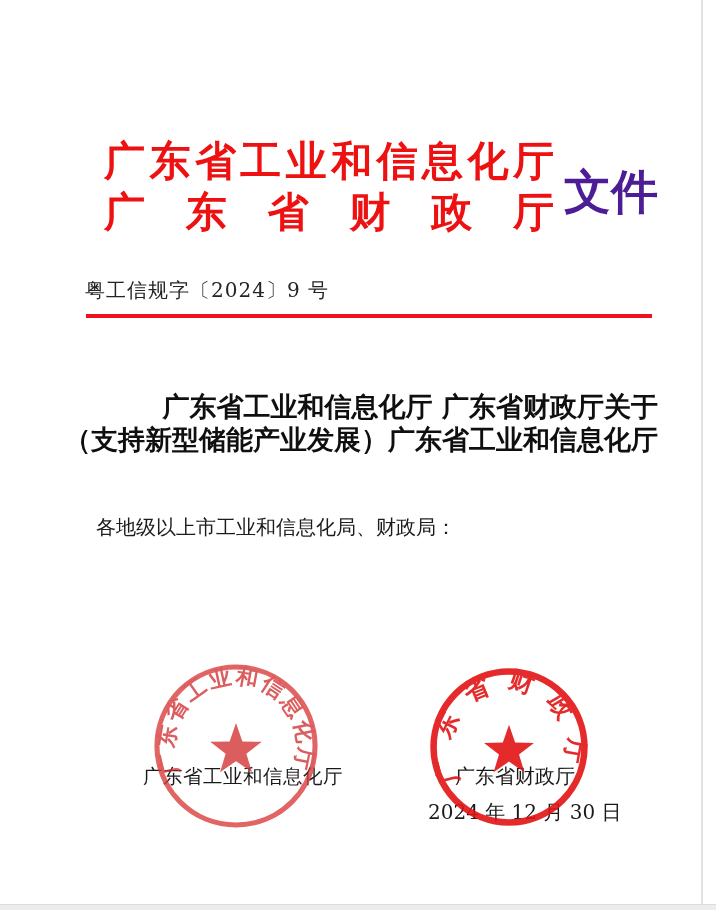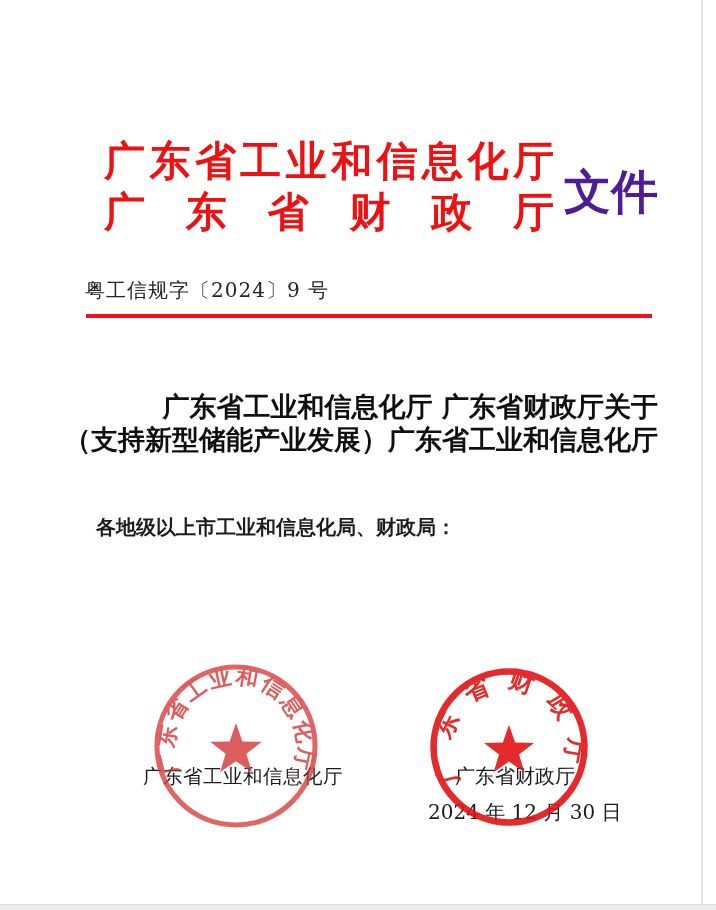--- a/index.html
+++ b/index.html
@@ -40,21 +40,21 @@
     position:absolute;left:58px;top:382px;width:600px;
     text-align:right;font-weight:bold;font-size:27px;line-height:33px;
     color:#0f0f0f;
     margin-top:8px;
   }
   .body-block{
     position:absolute;left:96px;top:510px;width:520px;
     font-size:20px;line-height:34px;color:#1c1c1c;text-align:justify;
   }
   .body-paragraph{text-indent:2em;margin:0;}
-  .salutation{margin:0;font-weight:bold;}
+  .salutation{margin:0;}
   .sign-name-left{
     position:absolute;left:143px;top:763px;font-size:19.5px;color:#1a1a1a;
     letter-spacing:0.5px;white-space:nowrap;
   }
   .sign-name-right{
     position:absolute;left:455px;top:763px;font-size:20px;color:#1a1a1a;
     white-space:nowrap;
   }
   .sign-date{
     position:absolute;left:428px;top:799px;font-size:20px;color:#1a1a1a;

